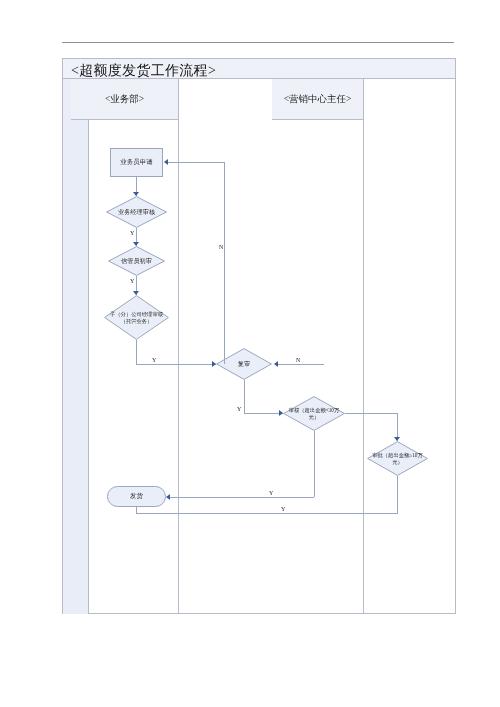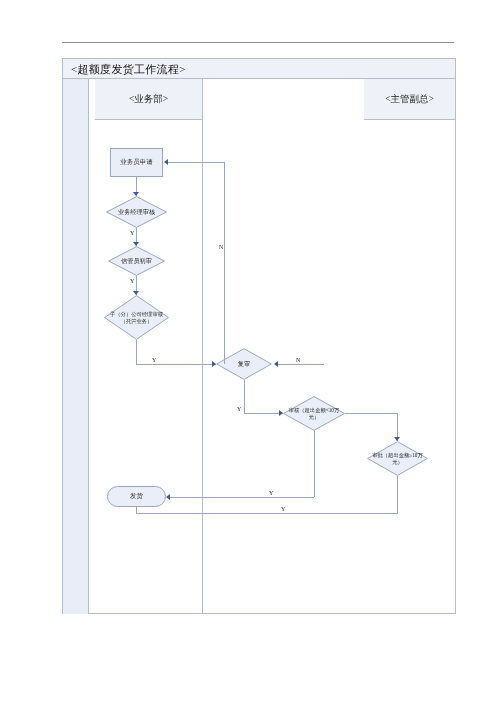--- a/index.html
+++ b/index.html
@@ -13,21 +13,21 @@
                border-top:1px solid #8f8f8f;}
 
   
   .frame{position:absolute;left:62px;top:58px;width:394px;height:608px;
          border:1px solid #9a9a9a;background:#fff;box-sizing:border-box;}
 
   
   .title-band{position:absolute;left:62px;top:58px;width:394px;height:21px;
               border:1px solid #b6bcc9;border-bottom:1px solid #b6bcc9;
               background:#eef1f7;box-sizing:border-box;}
-  .title-text{position:absolute;left:8px;top:3px;font-size:11px;letter-spacing:.3px;color:#111;}
+  .title-text{position:absolute;left:8px;top:3px;font-size:14px;letter-spacing:.3px;color:#111;}
 
   
   .lanes{position:absolute;left:62px;top:79px;width:394px;height:535px;
          box-sizing:border-box;border:1px solid #b6bcc9;border-top:none;}
   .lane{position:absolute;top:0;height:535px;box-sizing:border-box;
         border-right:1px solid #b6bcc9;}
   .lane.narrow{background:#e8edf7;}
   .lane.last{border-right:none;}
   .lane-head{position:absolute;top:0;left:0;right:0;height:41px;
              background:#eef1f7;border-bottom:1px solid #b6bcc9;
@@ -80,29 +80,29 @@
 
   <div class="frame"></div>
 
   <div class="title-band">
     <div class="title-text">&lt;超额度发货工作流程&gt;</div>
   </div>
 
   <div class="lanes">
     <div class="lane narrow" style="left:0;width:26px;"></div>
 
-    <div class="lane" style="left:32px;width:108px;">
+    <div class="lane" style="left:8px;width:108px;">
       <div class="lane-head">&lt;业务部&gt;</div>
     </div>
 
 
-
-    <div class="lane last" style="left:301px;width:91px;">
-      <div class="lane-head">&lt;主管副总&gt;</div>
-    </div>
+    <div class="lane" style="left:209px;width:92px;">
+      <div class="lane-head">&lt;营销中心主任&gt;</div>
+    </div>
+
   </div>
 
   <div class="bottom-strip"></div>
 
   <div class="fc">
 
     <div class="ln lnv" style="left:136px;top:177px;height:19px;"></div>
     <div class="arrow down" style="left:133px;top:192px;"></div>
 
     <div class="node box" style="left:110px;top:148px;width:53px;height:29px;">

